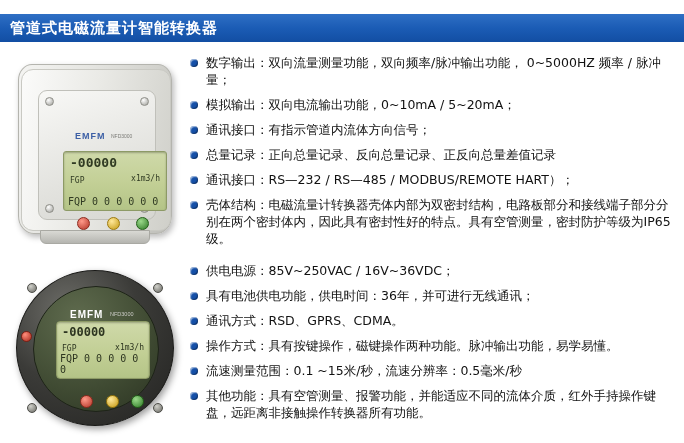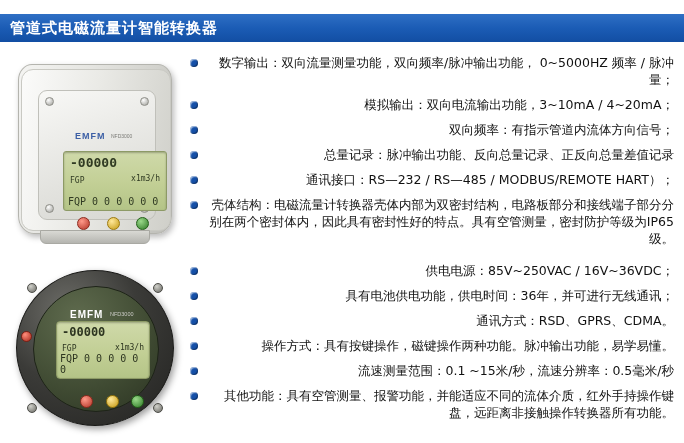--- a/index.html
+++ b/index.html
@@ -76,21 +76,21 @@
   ul.bullets li .dot {
     position: absolute;
     left: 0;
     top: 5px;
     width: 8px;
     height: 8px;
     border-radius: 50%;
     background: #1550a8;
     box-shadow: inset -1px -1px 1px rgba(0,0,0,.35), inset 1px 1px 1px rgba(255,255,255,.6);
   }
-  ul.bullets li .txt { display: block; text-align: right; }
+  ul.bullets li .txt { display: block; }
   .tight li { margin-bottom: 7px; }
 
   
   .dev1-wrap {
     position: relative;
     width: 170px;
     height: 185px;
   }
   .dev1-body {
     position: absolute;
@@ -291,29 +291,29 @@
     </div>
 
     <div class="text-col">
       <ul class="bullets">
         <li>
             <span class="dot"></span>
             <span class="txt">数字输出：双向流量测量功能，双向频率/脉冲输出功能， 0~5000HZ  频率 / 脉冲量；</span>
           </li>
         <li>
             <span class="dot"></span>
-            <span class="txt">模拟输出：双向电流输出功能，3~10mA / 4~20mA；</span>
-          </li>
-        <li>
-            <span class="dot"></span>
-            <span class="txt">双向频率：有指示管道内流体方向信号；</span>
-          </li>
-        <li>
-            <span class="dot"></span>
-            <span class="txt">总量记录：脉冲输出功能、反向总量记录、正反向总量差值记录</span>
+            <span class="txt">模拟输出：双向电流输出功能，0~10mA / 5~20mA；</span>
+          </li>
+        <li>
+            <span class="dot"></span>
+            <span class="txt">通讯接口：有指示管道内流体方向信号；</span>
+          </li>
+        <li>
+            <span class="dot"></span>
+            <span class="txt">总量记录：正向总量记录、反向总量记录、正反向总量差值记录</span>
           </li>
         <li>
             <span class="dot"></span>
             <span class="txt">通讯接口：RS—232 / RS—485 / MODBUS/REMOTE HART）；</span>
           </li>
         <li>
             <span class="dot"></span>
             <span class="txt">壳体结构：电磁流量计转换器壳体内部为双密封结构，电路板部分和接线端子部分分别在两个密封体内，因此具有密封性好的特点。具有空管测量，密封防护等级为IP65级。</span>
           </li>
       </ul>

